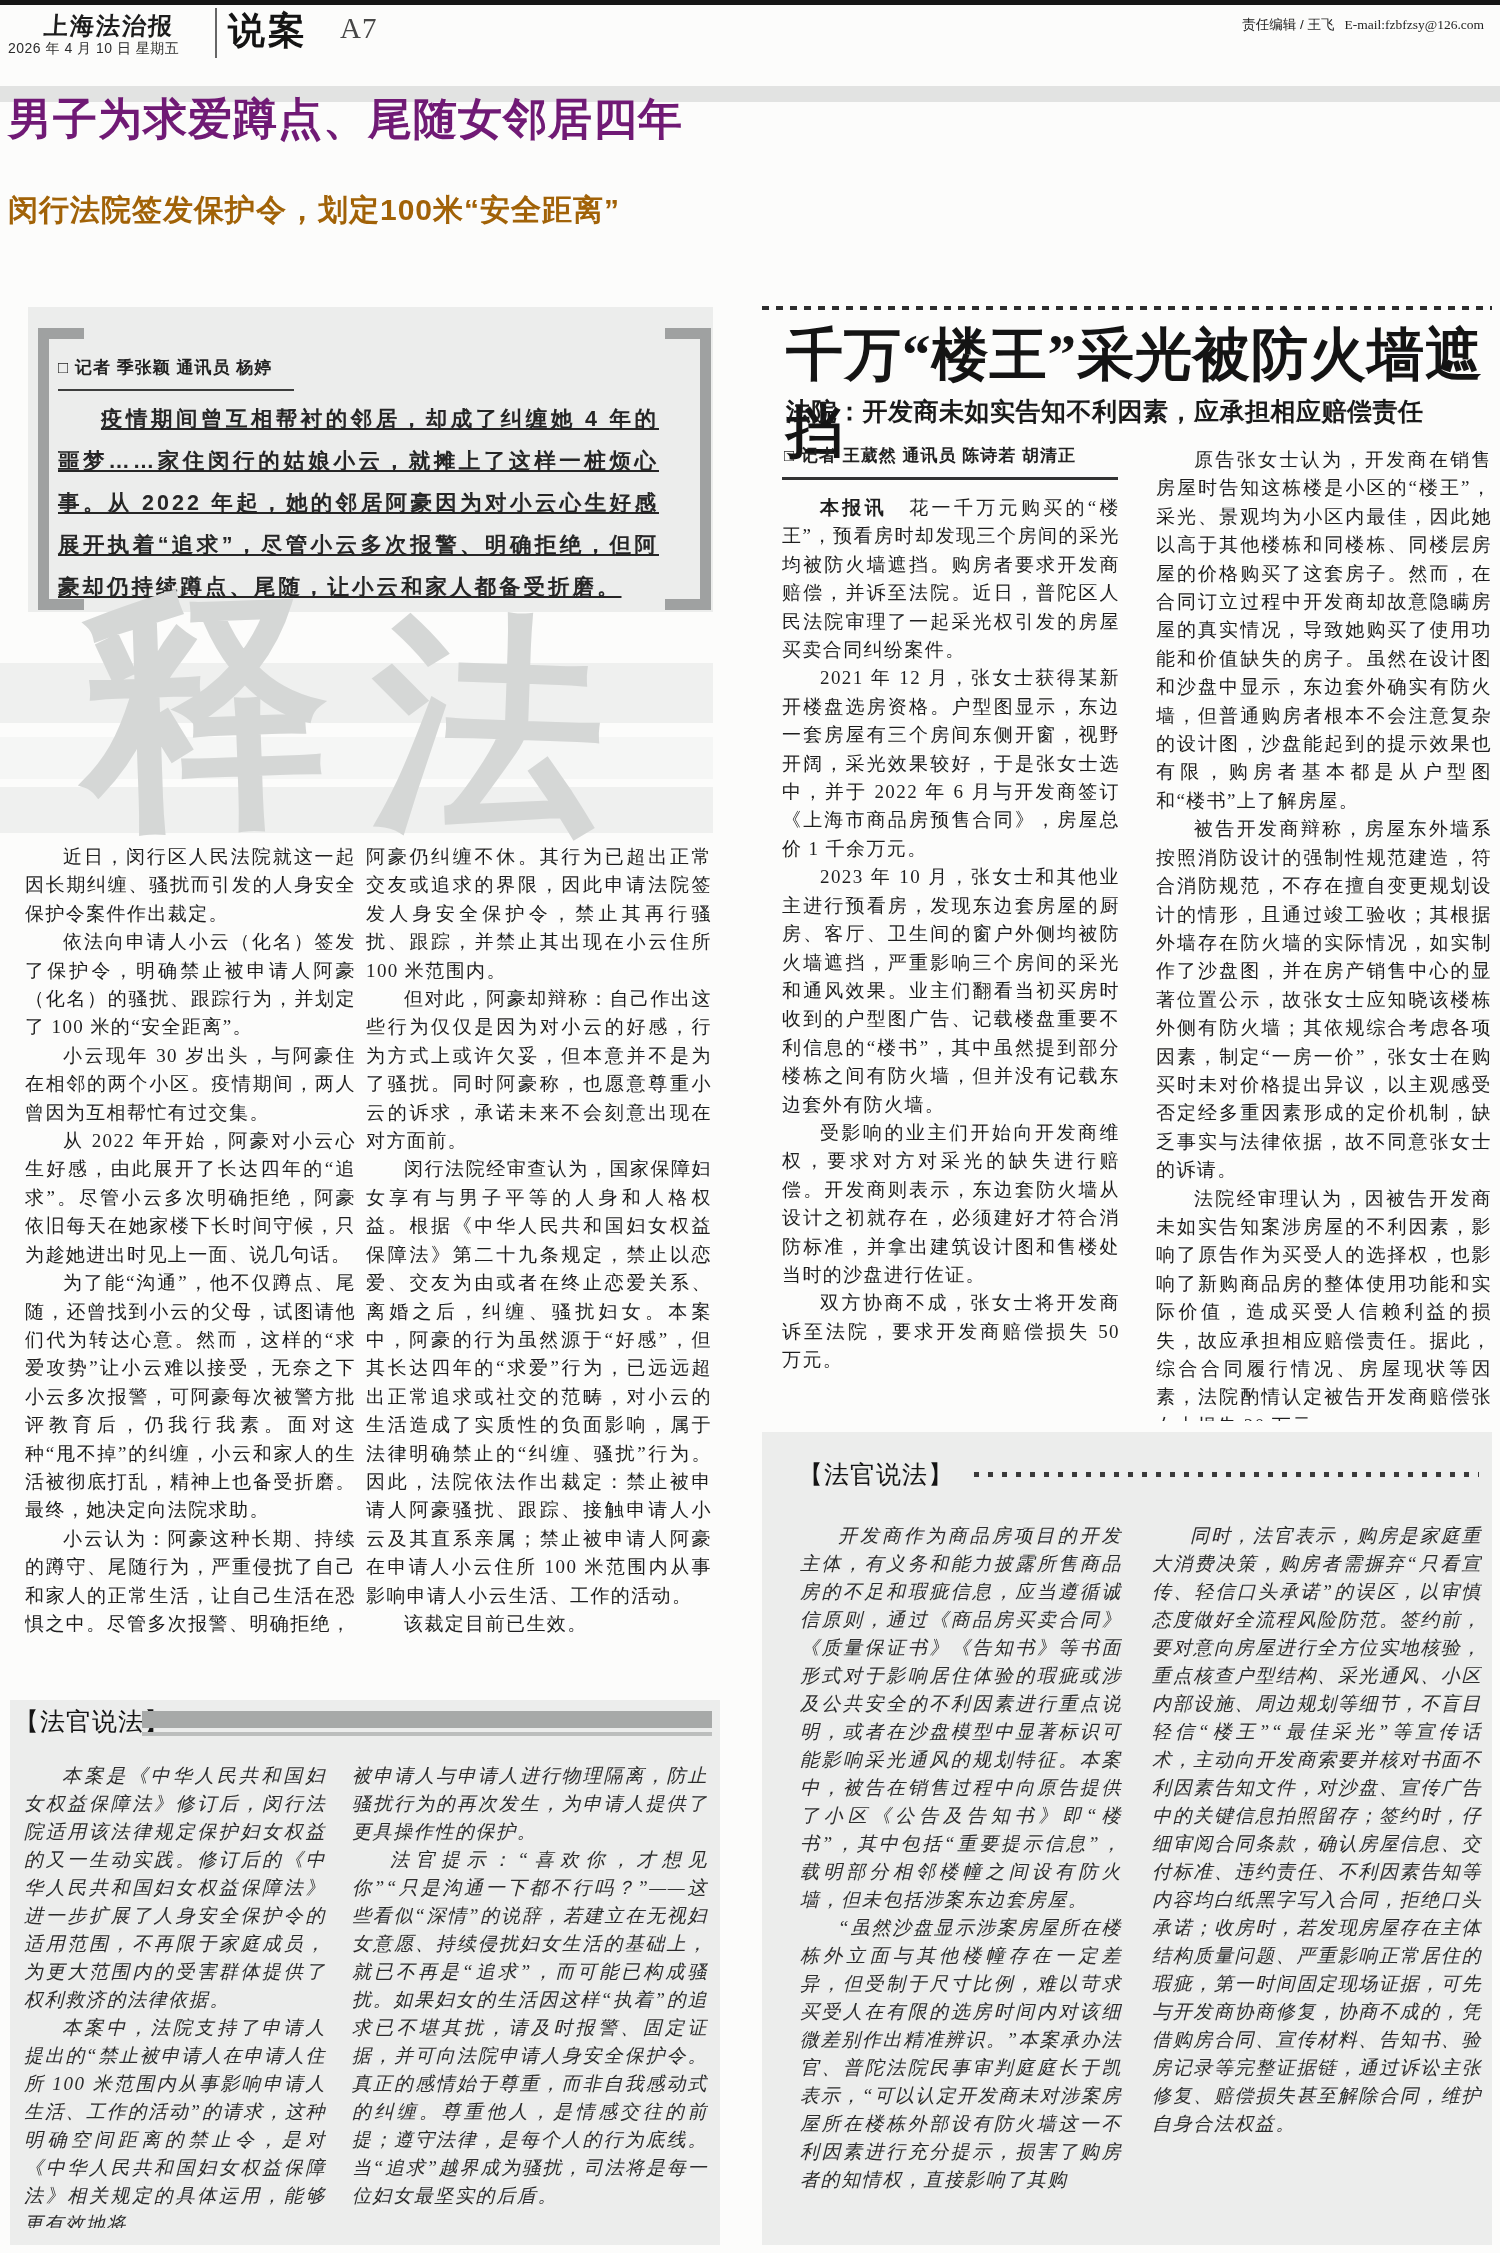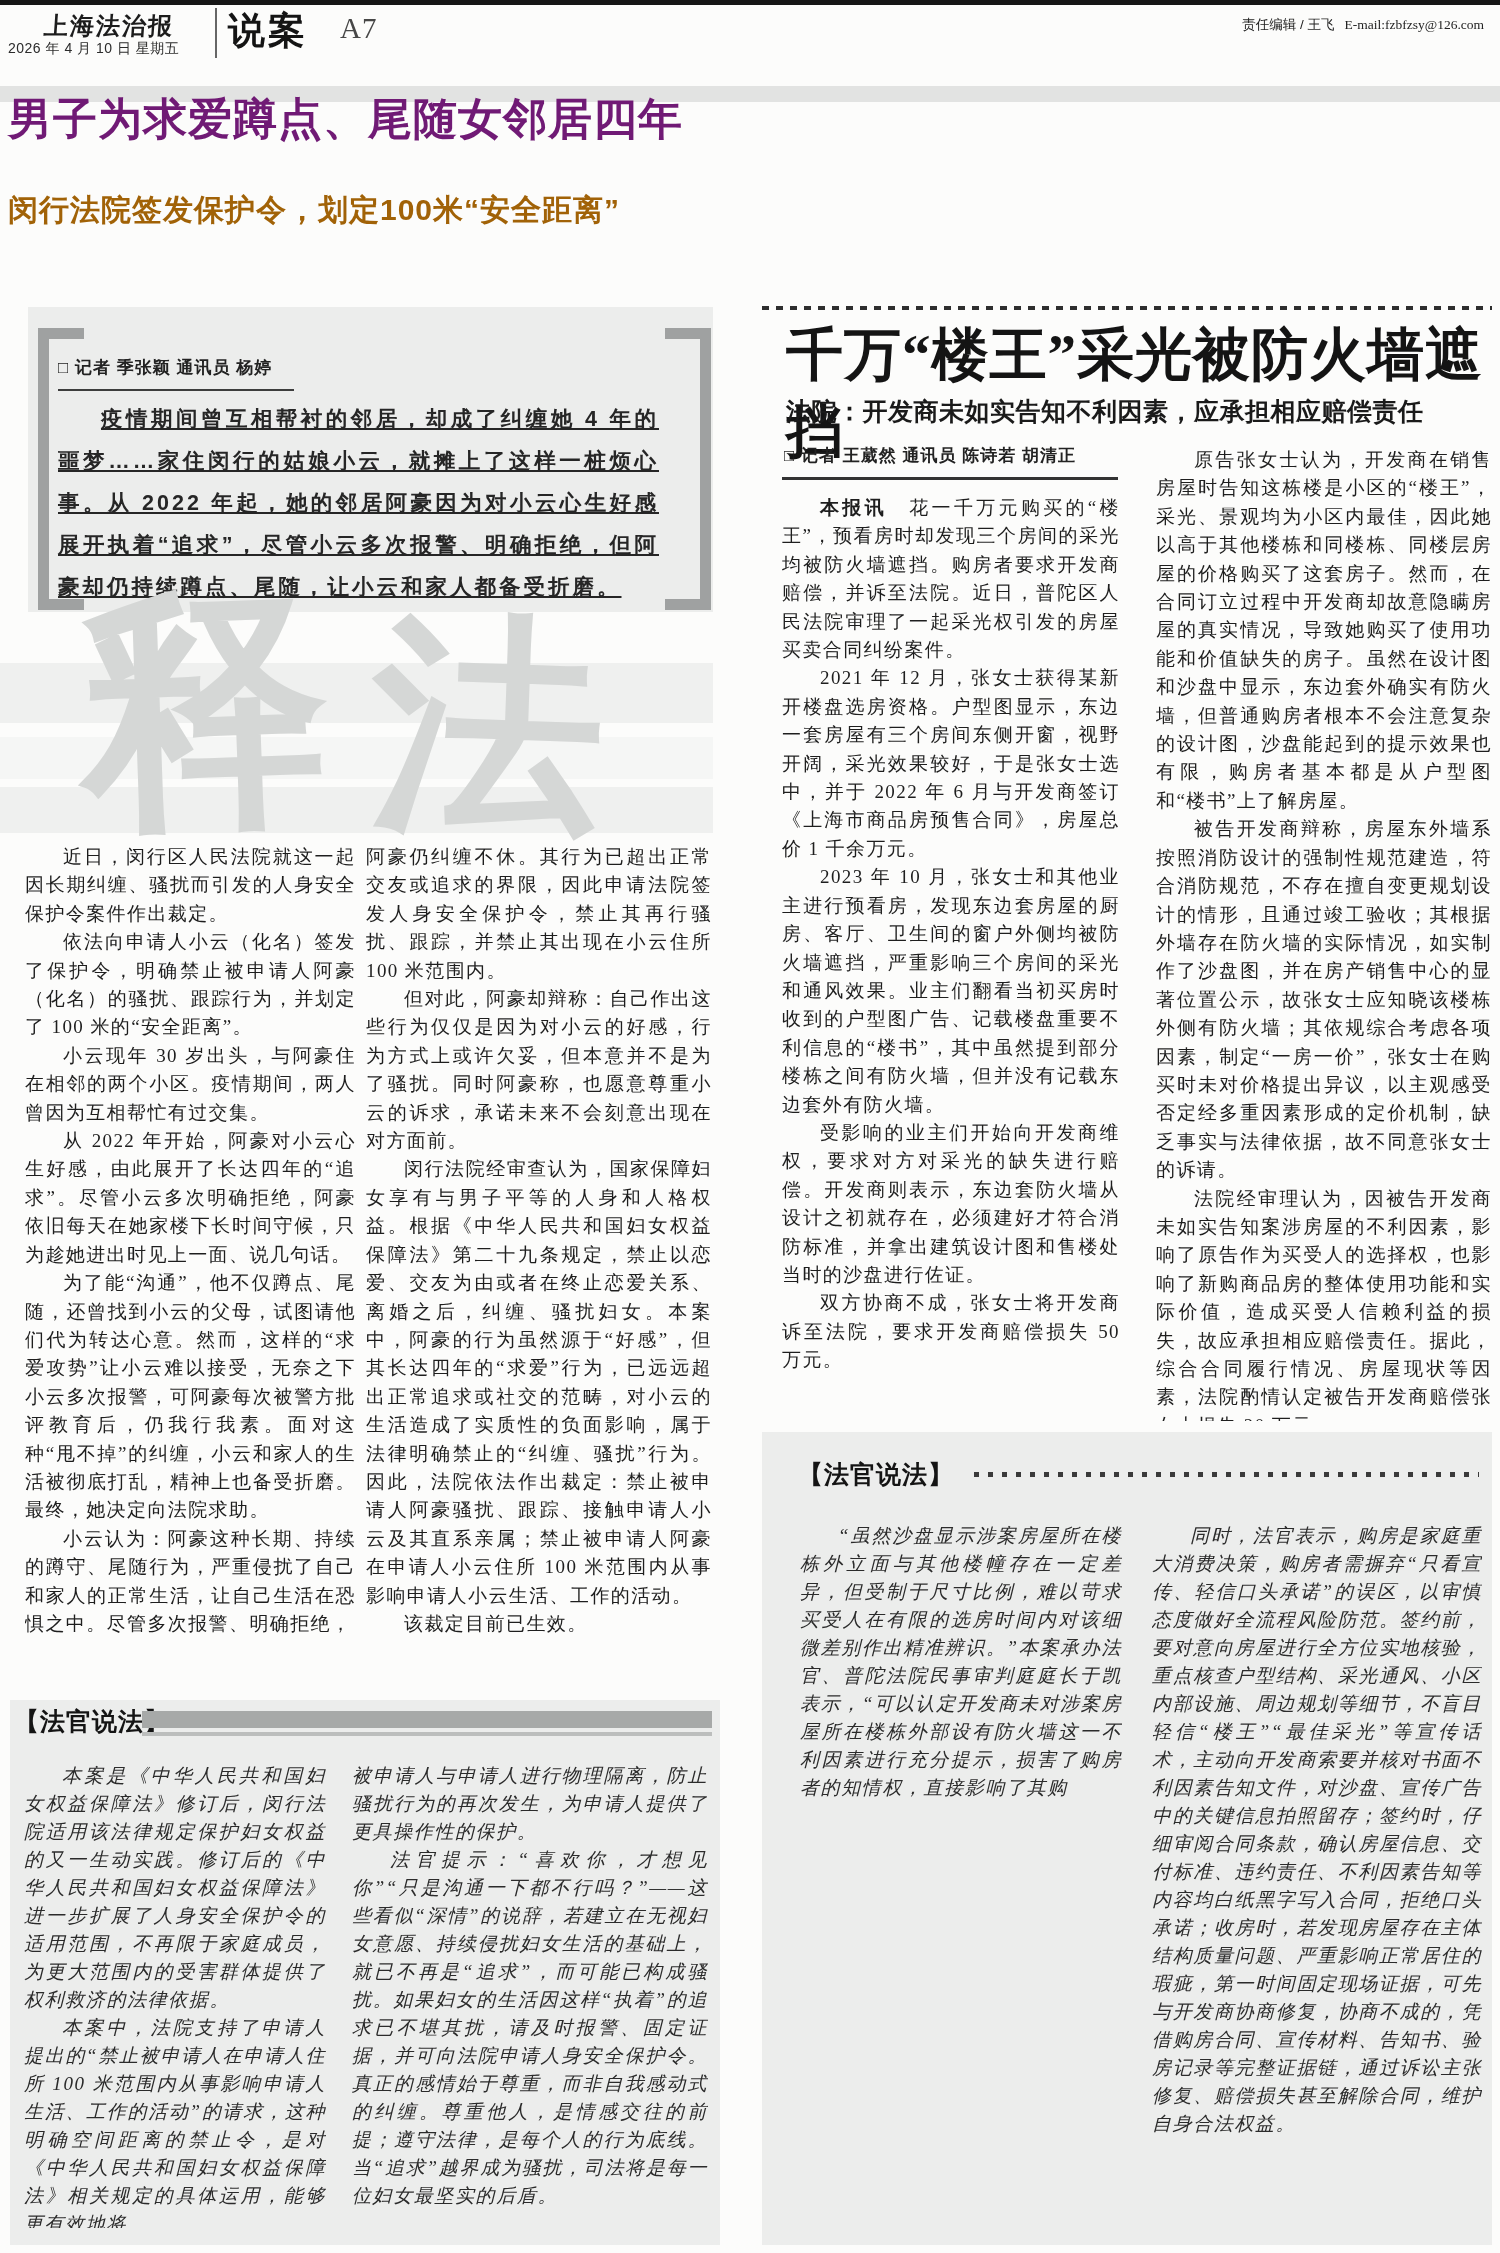--- a/index.html
+++ b/index.html
@@ -54,21 +54,21 @@
   .byline2{left:784px;top:444px;}
   .byline-rule2{left:782px;top:477px;width:336px;height:3px;background:#333;}
   .rc1{left:782px;top:494px;width:338px;height:925px;}
   .rc2{left:1156px;top:446px;width:336px;height:975px;}
   .leadin{font-weight:bold;font-family:"Liberation Sans","DejaVu Sans",sans-serif;}
 
   
   .jbox{background:#ecedec;}
   .jbox-l{left:10px;top:1700px;width:710px;height:545px;}
   .jbox-r{left:762px;top:1432px;width:730px;height:813px;}
-  .jlabel{font-size:25px;font-weight:700;color:#141414;letter-spacing:1px;}
+  .jlabel{font-size:25px;font-weight:400;color:#141414;letter-spacing:1px;}
   .jlabel-l{left:14px;top:1705px;}
   .jlabel-r{left:798px;top:1458px;}
   .jbar1{left:142px;top:1711px;width:570px;height:17px;background:#a7a9a8;}
   .jbar2{left:142px;top:1732px;width:570px;height:4px;background:#bcbebd;}
   .jdots{left:974px;top:1472px;width:505px;height:5px;
          background:repeating-linear-gradient(90deg,#3a3a3a 0 5px,transparent 5px 14px);}
   .jcol{font-size:19px;line-height:28px;letter-spacing:1.6px;text-align:justify;color:#2b2b2b;
         overflow:hidden;font-style:italic;}
   .jcol p{margin:0;text-indent:2em;}
   .jcol p.cont{text-indent:0;}
@@ -153,19 +153,20 @@
   <div class="abs bodycol rc2 serif">
     <p>原告张女士认为，开发商在销售房屋时告知这栋楼是小区的“楼王”，采光、景观均为小区内最佳，因此她以高于其他楼栋和同楼栋、同楼层房屋的价格购买了这套房子。然而，在合同订立过程中开发商却故意隐瞒房屋的真实情况，导致她购买了使用功能和价值缺失的房子。虽然在设计图和沙盘中显示，东边套外确实有防火墙，但普通购房者根本不会注意复杂的设计图，沙盘能起到的提示效果也有限，购房者基本都是从户型图和“楼书”上了解房屋。</p>
     <p>被告开发商辩称，房屋东外墙系按照消防设计的强制性规范建造，符合消防规范，不存在擅自变更规划设计的情形，且通过竣工验收；其根据外墙存在防火墙的实际情况，如实制作了沙盘图，并在房产销售中心的显著位置公示，故张女士应知晓该楼栋外侧有防火墙；其依规综合考虑各项因素，制定“一房一价”，张女士在购买时未对价格提出异议，以主观感受否定经多重因素形成的定价机制，缺乏事实与法律依据，故不同意张女士的诉请。</p>
     <p>法院经审理认为，因被告开发商未如实告知案涉房屋的不利因素，影响了原告作为买受人的选择权，也影响了新购商品房的整体使用功能和实际价值，造成买受人信赖利益的损失，故应承担相应赔偿责任。据此，综合合同履行情况、房屋现状等因素，法院酌情认定被告开发商赔偿张女士损失 20 万元。</p>
   </div>
 
   <div class="abs jbox jbox-r"></div>
   <div class="abs jlabel jlabel-r sans">【法官说法】</div>
   <div class="abs jdots"></div>
   <div class="abs jcol jr1 serif">
+    <p>开发商作为商品房项目的开发主体，有义务和能力披露所售商品房的不足和瑕疵信息，应当遵循诚信原则，通过《商品房买卖合同》《质量保证书》《告知书》等书面形式对于影响居住体验的瑕疵或涉及公共安全的不利因素进行重点说明，或者在沙盘模型中显著标识可能影响采光通风的规划特征。本案中，被告在销售过程中向原告提供了小区《公告及告知书》即“楼书”，其中包括“重要提示信息”，载明部分相邻楼幢之间设有防火墙，但未包括涉案东边套房屋。</p>
     <p>“虽然沙盘显示涉案房屋所在楼栋外立面与其他楼幢存在一定差异，但受制于尺寸比例，难以苛求买受人在有限的选房时间内对该细微差别作出精准辨识。”本案承办法官、普陀法院民事审判庭庭长于凯表示，“可以认定开发商未对涉案房屋所在楼栋外部设有防火墙这一不利因素进行充分提示，损害了购房者的知情权，直接影响了其购</p>
   </div>
   <div class="abs jcol jr2 serif">
     <p>同时，法官表示，购房是家庭重大消费决策，购房者需摒弃“只看宣传、轻信口头承诺”的误区，以审慎态度做好全流程风险防范。签约前，要对意向房屋进行全方位实地核验，重点核查户型结构、采光通风、小区内部设施、周边规划等细节，不盲目轻信“楼王”“最佳采光”等宣传话术，主动向开发商索要并核对书面不利因素告知文件，对沙盘、宣传广告中的关键信息拍照留存；签约时，仔细审阅合同条款，确认房屋信息、交付标准、违约责任、不利因素告知等内容均白纸黑字写入合同，拒绝口头承诺；收房时，若发现房屋存在主体结构质量问题、严重影响正常居住的瑕疵，第一时间固定现场证据，可先与开发商协商修复，协商不成的，凭借购房合同、宣传材料、告知书、验房记录等完整证据链，通过诉讼主张修复、赔偿损失甚至解除合同，维护自身合法权益。</p>
   </div>
 
 </div>
 
 </body></html>

